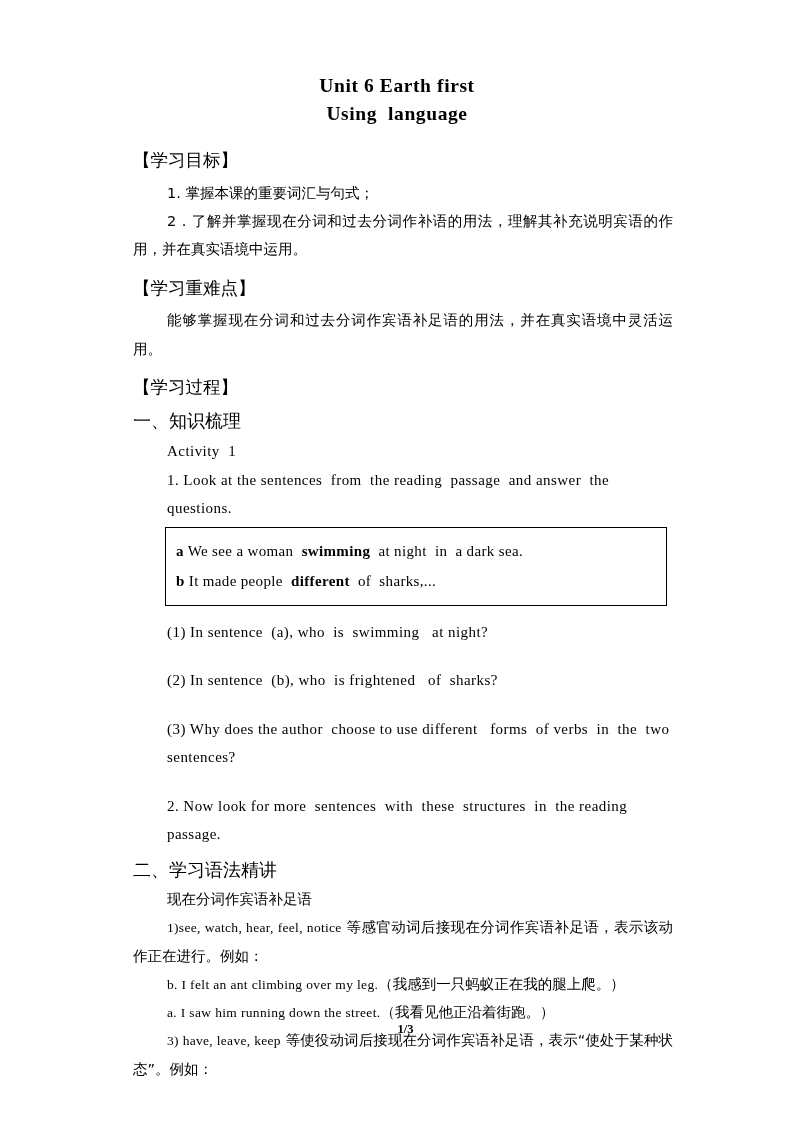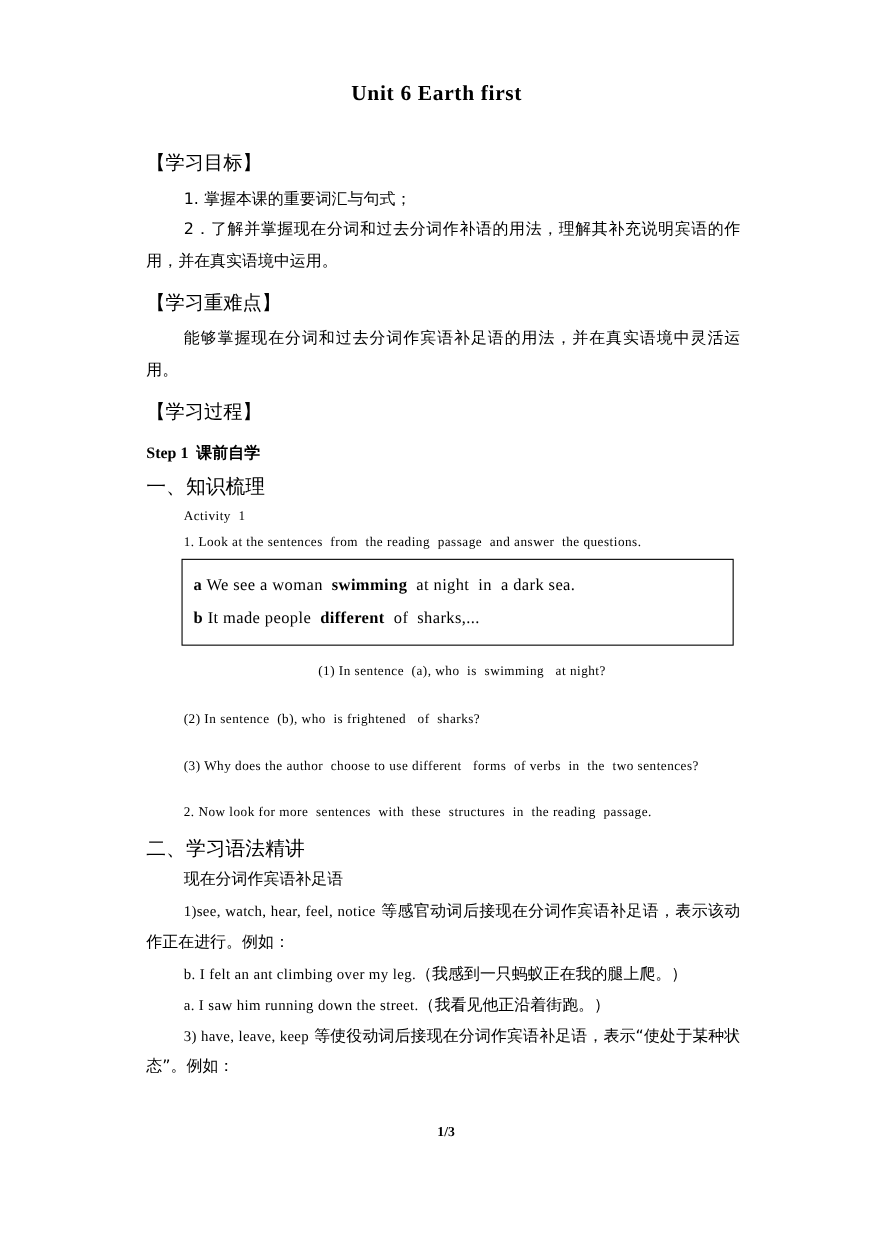--- a/index.html
+++ b/index.html
@@ -30,21 +30,21 @@
     font-size: 19.5px;
     letter-spacing: 0.6px;
     white-space: pre;
   }
 
   
   .body-col {
     position: relative;
     margin-left: 94px;
     margin-right: 82px;
-    margin-top: 36px;
+    margin-top: 20px;
   }
 
   
   .sec-head {
     font-size: 17.5px;
     font-family: "DejaVu Sans", "Liberation Sans", sans-serif;
     line-height: 1.5;
     margin: 11px 0 5px 0;
     white-space: pre;
   }
@@ -72,34 +72,34 @@
     font-family: "DejaVu Sans", "Liberation Sans", sans-serif;
     line-height: 1.96;
     text-indent: 34px;
     margin: 0;
     text-align: justify;
   }
   .cn-para.tight { line-height: 1.9; }
 
   
   .en-line {
-    font-size: 12px;
+    font-size: 15px;
     font-family: "Liberation Serif", "DejaVu Serif", serif;
     line-height: 1.9;
     margin: 0;
     padding-left: 34px;
     white-space: pre-wrap;
   }
   .en-line.spaced { letter-spacing: 0.45px; }
 
   .en-line.q {
     padding-left: 34px;
     margin-top: 20px;
   }
-  .en-line.q-first { margin-top: 12px; text-align: center; }
+  .en-line.q-first { margin-top: 12px; }
 
   
   .mix-para {
     font-size: 14.5px;
     font-family: "DejaVu Sans", "Liberation Sans", sans-serif;
     line-height: 1.96;
     text-indent: 34px;
     margin: 0;
     text-align: justify;
   }
@@ -153,34 +153,34 @@
     font-size: 12.5px;
   }
 </style>
 </head>
 <body>
 
 <div class="page">
 
   <div class="title-block">
     <div class="title-line">Unit 6 Earth first</div>
+    <div class="title-line">Using  language</div>
   </div>
 
   <div class="body-col">
 
     <div class="sec-head">【学习目标】</div>
     <p class="cn-para">1. 掌握本课的重要词汇与句式；</p>
     <p class="cn-para">2．了解并掌握现在分词和过去分词作补语的用法，理解其补充说明宾语的作用，并在真实语境中运用。</p>
 
     <div class="sec-head">【学习重难点】</div>
     <p class="cn-para">能够掌握现在分词和过去分词作宾语补足语的用法，并在真实语境中灵活运用。</p>
 
     <div class="sec-head">【学习过程】</div>
 
-    <div class="step-head">Step 1  课前自学</div>
     <div class="cn-head">一、知识梳理</div>
 
     <p class="en-line spaced">Activity  1</p>
     <p class="en-line spaced">1. Look at the sentences  from  the reading  passage  and answer  the questions.</p>
 
     <div class="sentence-box">
       <div class="box-row"><b>a</b><span> We see a woman  </span><b>swimming</b><span>  at night  in  a dark sea.</span></div>
       <div class="box-row"><b>b</b><span> It made people  </span><b>different</b><span>  of  sharks,...</span></div>
     </div>
 

